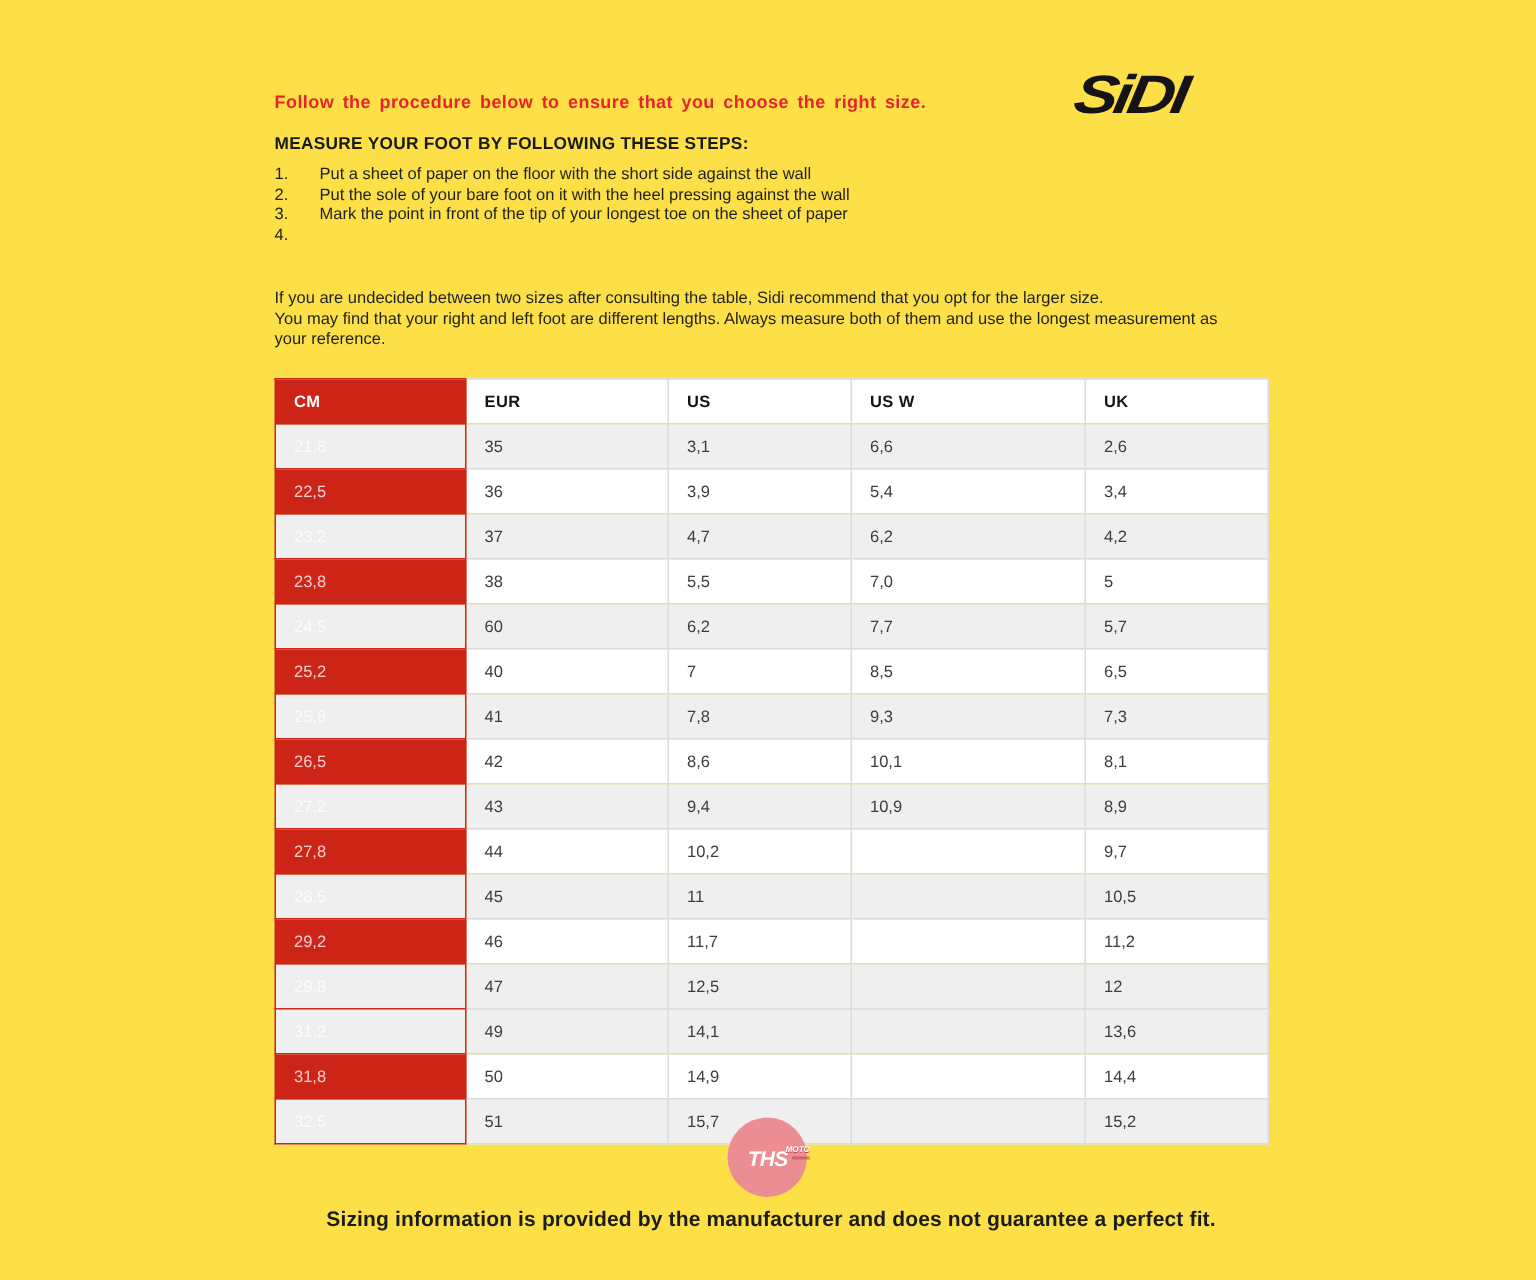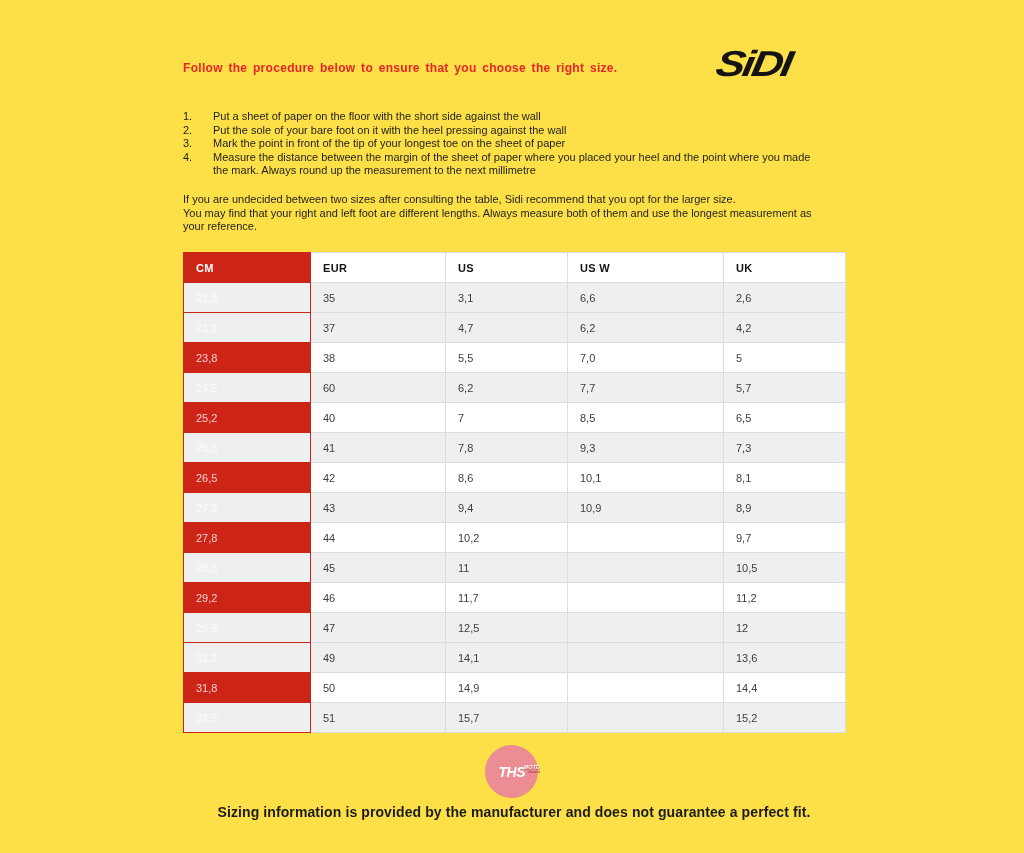--- a/index.html
+++ b/index.html
@@ -165,38 +165,37 @@
 </style>
 </head>
 <body>
 
 <div class="page">
 
   <div class="headline">Follow the procedure below to ensure that you choose the right size.</div>
 
   <div class="brand-logo">SiDI</div>
 
+  <div class="steps-title">MEASURE YOUR FOOT BY FOLLOWING THESE STEPS:</div>
 
   <ol class="steps">
     <li class="step">
       <span class="num">1.</span>
       <span class="txt">Put a sheet of paper on the floor with the short side against the wall</span>
     </li>
     <li class="step">
       <span class="num">2.</span>
       <span class="txt">Put the sole of your bare foot on it with the heel pressing against the wall</span>
     </li>
     <li class="step">
       <span class="num">3.</span>
       <span class="txt">Mark the point in front of the tip of your longest toe on the sheet of paper</span>
     </li>
     <li class="step">
       <span class="num">4.</span>
-      <span class="txt">Measure the distance between the margin of the sheet of paper where you placed your heel and the point where you made
-the mark. Always round up the measurement to the next millimetre</span>
     </li>
   </ol>
 
   <div class="notes">
     <p class="note">If you are undecided between two sizes after consulting the table, Sidi recommend that you opt for the larger size.</p>
     <p class="note">You may find that your right and left foot are different lengths. Always measure both of them and use the longest measurement as
 your reference.</p>
   </div>
 
   <table class="size-table">
@@ -217,20 +216,27 @@
         </tr>
     </thead>
     <tbody>
         <tr class="stripe">
           <td class="cm">21,8</td>
           <td>35</td>
           <td>3,1</td>
           <td>6,6</td>
           <td>2,6</td>
         </tr>
+        <tr>
+          <td class="cm">22,5</td>
+          <td>36</td>
+          <td>3,9</td>
+          <td>5,4</td>
+          <td>3,4</td>
+        </tr>
         <tr class="stripe">
           <td class="cm">23,2</td>
           <td>37</td>
           <td>4,7</td>
           <td>6,2</td>
           <td>4,2</td>
         </tr>
         <tr>
           <td class="cm">23,8</td>
           <td>38</td>

